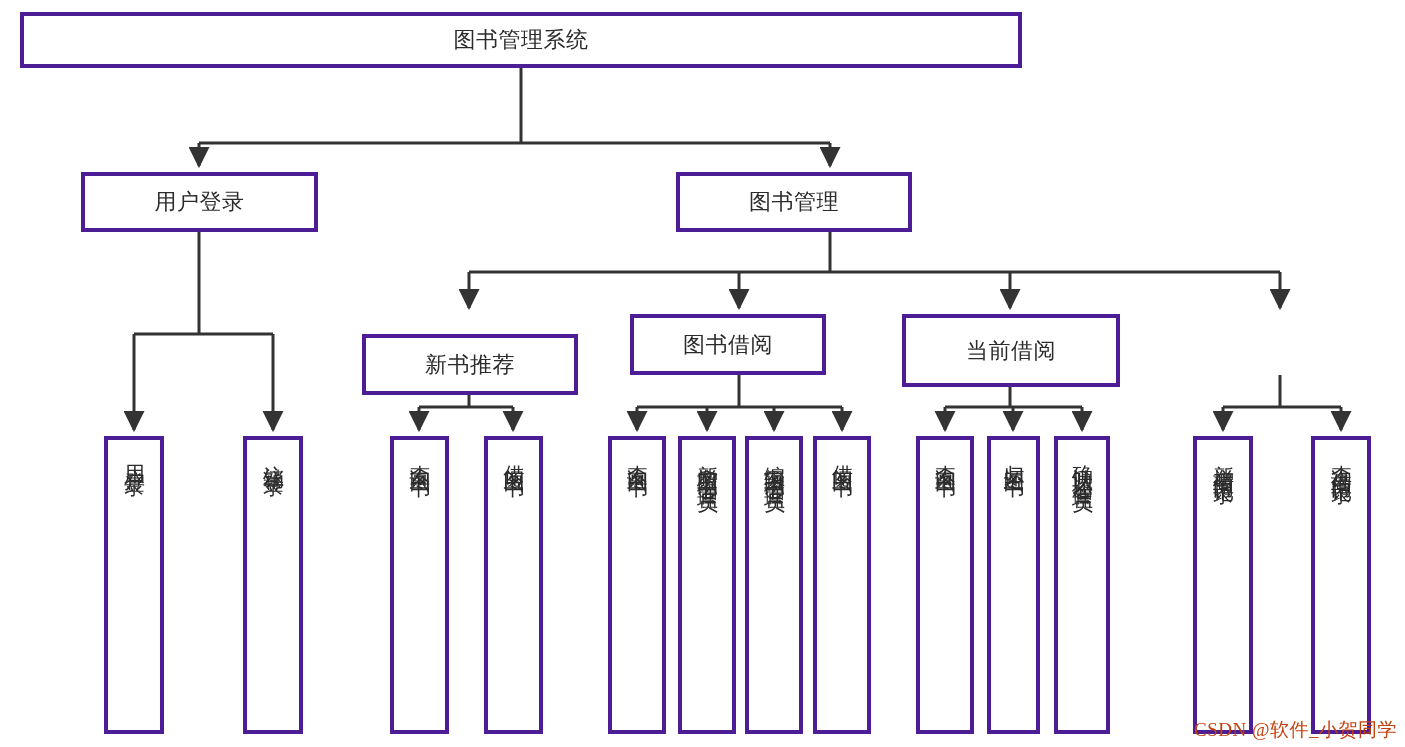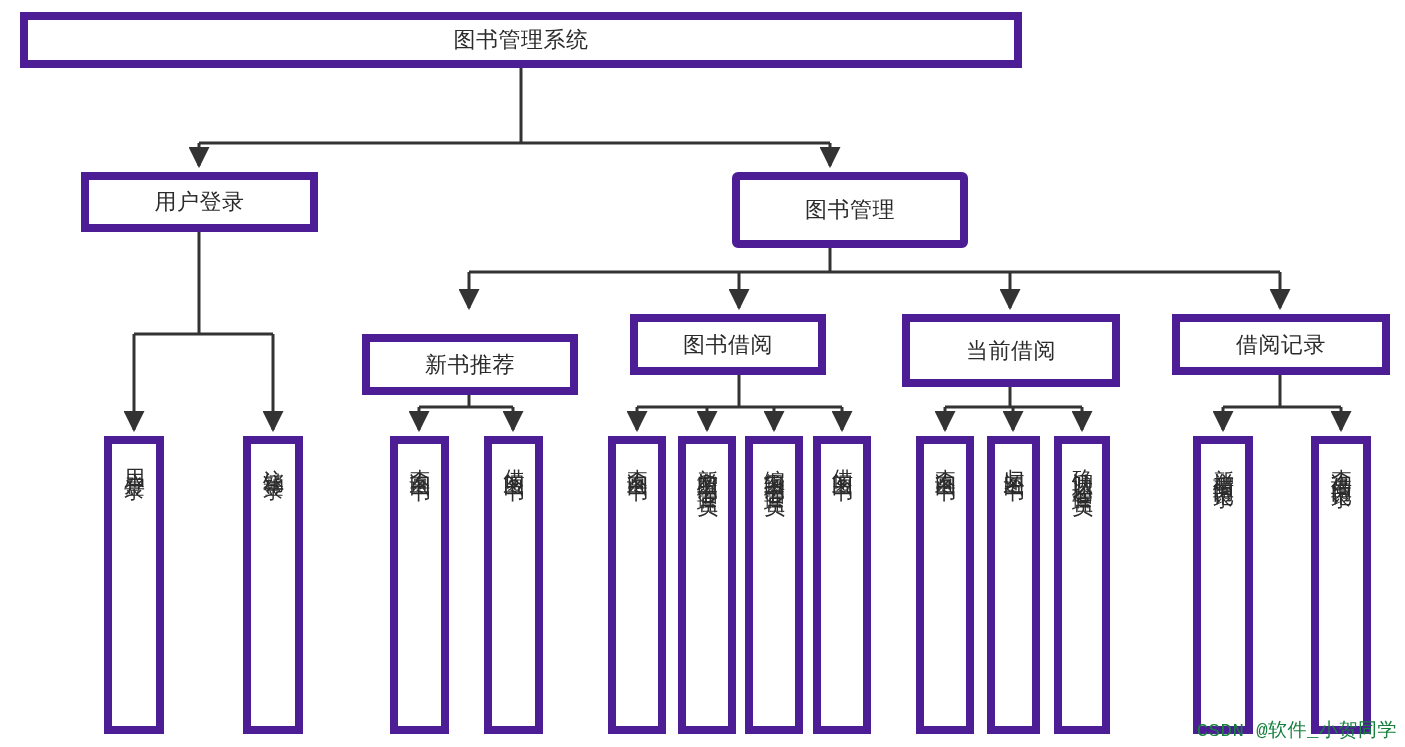--- a/index.html
+++ b/index.html
@@ -21,21 +21,21 @@
     position: absolute;
     left: 0;
     top: 0;
     width: 1405px;
     height: 747px;
     pointer-events: none;
   }
   .node {
     position: absolute;
     box-sizing: border-box;
-    border: 8px solid #4c1d95;
+    border: 4px solid #4c1d95;
     background: #ffffff;
     display: flex;
     align-items: center;
     justify-content: center;
     color: #2b2b2b;
     line-height: 1.18;
   }
   .node.horiz {
     font-size: 22px;
     letter-spacing: 0.5px;
@@ -57,24 +57,24 @@
   }
   .node .htext {
     display: block;
     white-space: nowrap;
   }
   #watermark {
     position: absolute;
     right: 8px;
     bottom: 4px;
     font-size: 19px;
-    color: #15803d;
+    color: #c2410c;
     letter-spacing: 0.5px;
     white-space: nowrap;
-    font-family: Liberation Mono, monospace;
+    font-family: Liberation Serif, serif;
   }
 </style>
 </head>
 <body>
 
 <div id="canvas">
 
   <svg class="edges" viewBox="0 0 1405 747">
     <defs>
       <marker id="arrow" viewBox="0 0 10 10" refX="9" refY="5" markerWidth="7" markerHeight="7" orient="auto-start-reverse">
@@ -125,35 +125,32 @@
     </g>
   </svg>
 
   <div class="node horiz" style="left:20px; top:12px; width:1002px; height:56px;">
     <span class="htext">图书管理系统</span>
   </div>
 
   <div class="node horiz" style="left:81px; top:172px; width:237px; height:60px;">
     <span class="htext">用户登录</span>
   </div>
-  <div class="node horiz" style="left:732px; top:172px; width:236px; height:76px;border-radius:6px;">
+  <div class="node horiz" style="left:676px; top:172px; width:236px; height:60px;">
     <span class="htext">图书管理</span>
   </div>
 
   <div class="node horiz" style="left:362px; top:314px; width:216px; height:61px;margin-top:20px;">
     <span class="htext">新书推荐</span>
   </div>
   <div class="node horiz" style="left:630px; top:314px; width:196px; height:61px;">
     <span class="htext">图书借阅</span>
   </div>
   <div class="node horiz" style="left:902px; top:314px; width:218px; height:73px;">
     <span class="htext">当前借阅</span>
-  </div>
-  <div class="node horiz" style="left:1172px; top:314px; width:218px; height:61px;">
-    <span class="htext">借阅记录</span>
   </div>
 
   <div class="node vert" style="left:104px; top:436px; width:60px; height:298px;">
     <span class="vtext">用户登录</span>
   </div>
   <div class="node vert" style="left:243px; top:436px; width:60px; height:298px;">
     <span class="vtext">注销登录</span>
   </div>
   <div class="node vert" style="left:390px; top:436px; width:59px; height:298px;">
     <span class="vtext">查询图书</span>

